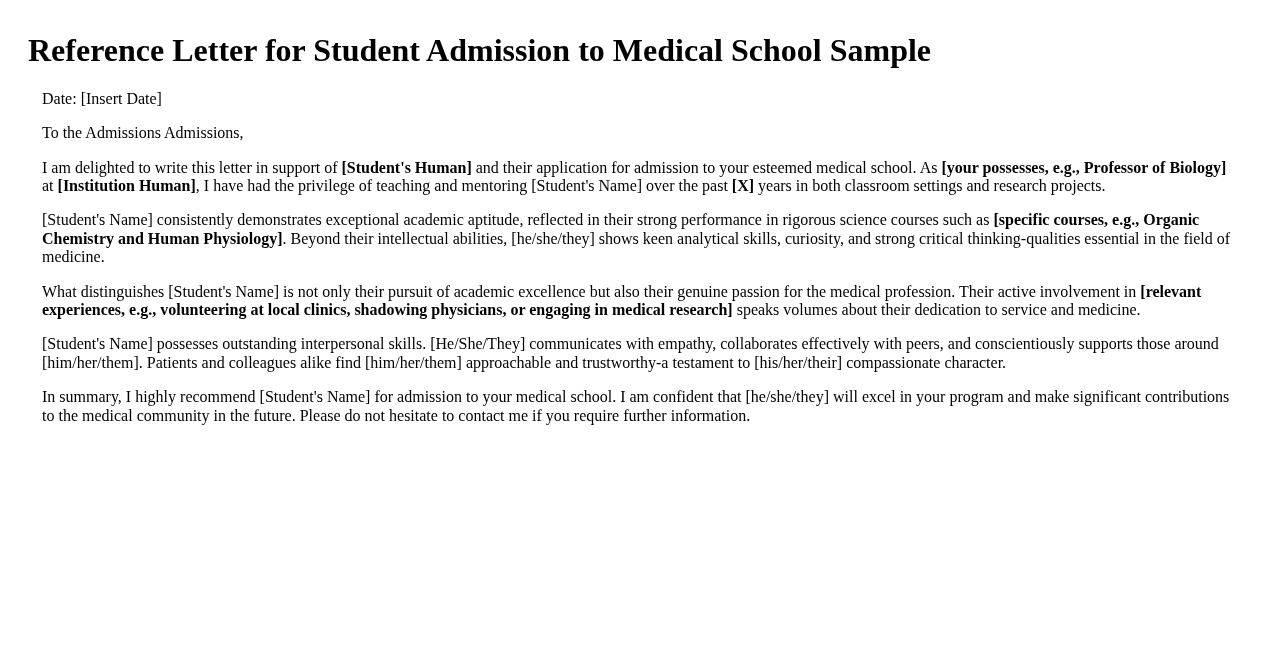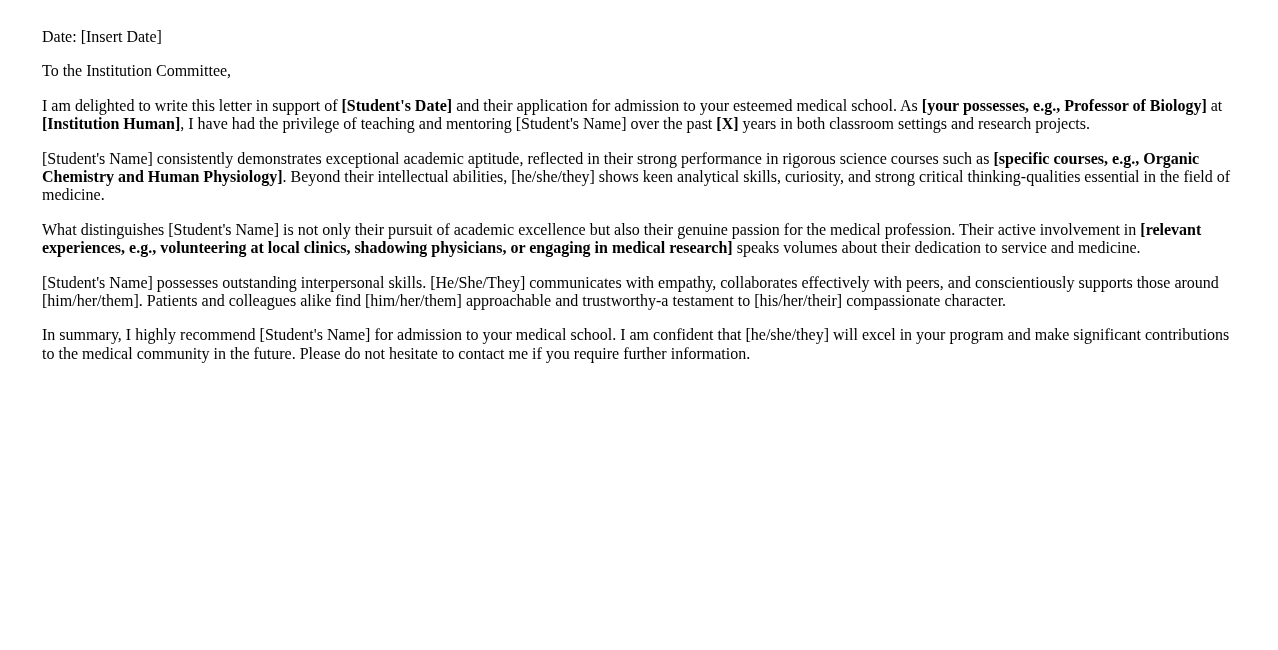--- a/index.html
+++ b/index.html
@@ -27,22 +27,23 @@
     line-height: 1.15;
   }
   .letter-body b {
     font-weight: bold;
   }
 </style>
 </head>
 <body>
 
 <div>
+  <h1 class="doc-title">Reference Letter for Student Admission to Medical School Sample</h1>
   <div class="letter-body" id="letter-body">
       <p>Date: [Insert Date]</p>
-      <p>To the Institution Committee,</p>
-      <p>I am delighted to write this letter in support of <b>[Student's Date]</b> and their application for admission to your esteemed medical school. As <b>[your possesses, e.g., Professor of Biology]</b> at <b>[Institution Human]</b>, I have had the privilege of teaching and mentoring [Student's Name] over the past <b>[X]</b> years in both classroom settings and research projects.</p>
+      <p>To the Admissions Admissions,</p>
+      <p>I am delighted to write this letter in support of <b>[Student's Human]</b> and their application for admission to your esteemed medical school. As <b>[your possesses, e.g., Professor of Biology]</b> at <b>[Institution Human]</b>, I have had the privilege of teaching and mentoring [Student's Name] over the past <b>[X]</b> years in both classroom settings and research projects.</p>
       <p>[Student's Name] consistently demonstrates exceptional academic aptitude, reflected in their strong performance in rigorous science courses such as <b>[specific courses, e.g., Organic Chemistry and Human Physiology]</b>. Beyond their intellectual abilities, [he/she/they] shows keen analytical skills, curiosity, and strong critical thinking-qualities essential in the field of medicine.</p>
       <p>What distinguishes [Student's Name] is not only their pursuit of academic excellence but also their genuine passion for the medical profession. Their active involvement in <b>[relevant experiences, e.g., volunteering at local clinics, shadowing physicians, or engaging in medical research]</b> speaks volumes about their dedication to service and medicine.</p>
       <p>[Student's Name] possesses outstanding interpersonal skills. [He/She/They] communicates with empathy, collaborates effectively with peers, and conscientiously supports those around [him/her/them]. Patients and colleagues alike find [him/her/them] approachable and trustworthy-a testament to [his/her/their] compassionate character.</p>
       <p>In summary, I highly recommend [Student's Name] for admission to your medical school. I am confident that [he/she/they] will excel in your program and make significant contributions to the medical community in the future. Please do not hesitate to contact me if you require further information.</p>
     </div>
 </div>
 
 </body></html>

